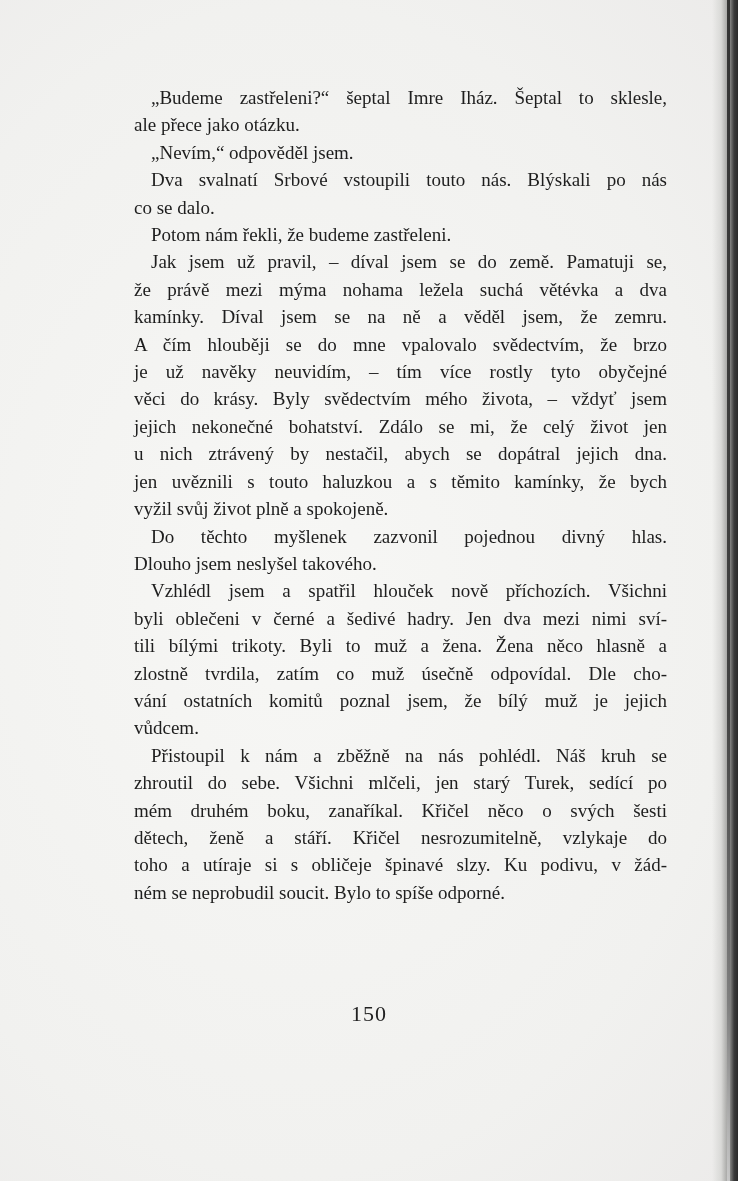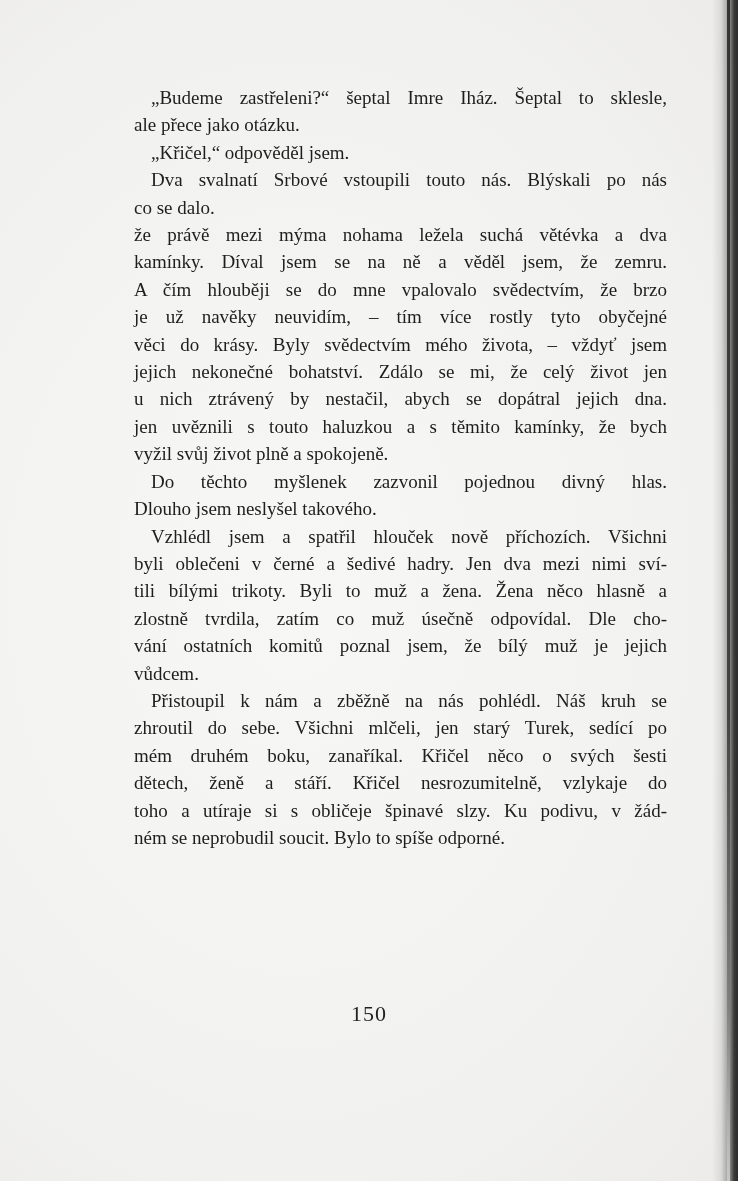--- a/index.html
+++ b/index.html
@@ -89,30 +89,34 @@
 <div class="page">
 
   <div class="text-block">
 
     <p class="para">
       <span class="line indent">„Budeme zastřeleni?“ šeptal Imre Iház. Šeptal to sklesle,</span>
       <span class="line last">ale přece jako otázku.</span>
     </p>
 
     <p class="para">
-      <span class="line indent last">„Křičel,“ odpověděl jsem.</span>
+      <span class="line indent last">„Nevím,“ odpověděl jsem.</span>
     </p>
 
     <p class="para">
       <span class="line indent">Dva svalnatí Srbové vstoupili touto nás. Blýskali po nás</span>
       <span class="line last">co se dalo.</span>
     </p>
 
+    <p class="para">
+      <span class="line indent last">Potom nám řekli, že budeme zastřeleni.</span>
+    </p>
 
     <p class="para">
+      <span class="line indent">Jak jsem už pravil, – díval jsem se do země. Pamatuji se,</span>
       <span class="line">že právě mezi mýma nohama ležela suchá větévka a dva</span>
       <span class="line">kamínky. Díval jsem se na ně a věděl jsem, že zemru.</span>
       <span class="line">A čím hlouběji se do mne vpalovalo svědectvím, že brzo</span>
       <span class="line">je už navěky neuvidím, – tím více rostly tyto obyčejné</span>
       <span class="line">věci do krásy. Byly svědectvím mého života, – vždyť jsem</span>
       <span class="line">jejich nekonečné bohatství. Zdálo se mi, že celý život jen</span>
       <span class="line">u nich ztrávený by nestačil, abych se dopátral jejich dna.</span>
       <span class="line">jen uvěznili s touto haluzkou a s těmito kamínky, že bych</span>
       <span class="line last">vyžil svůj život plně a spokojeně.</span>
     </p>

